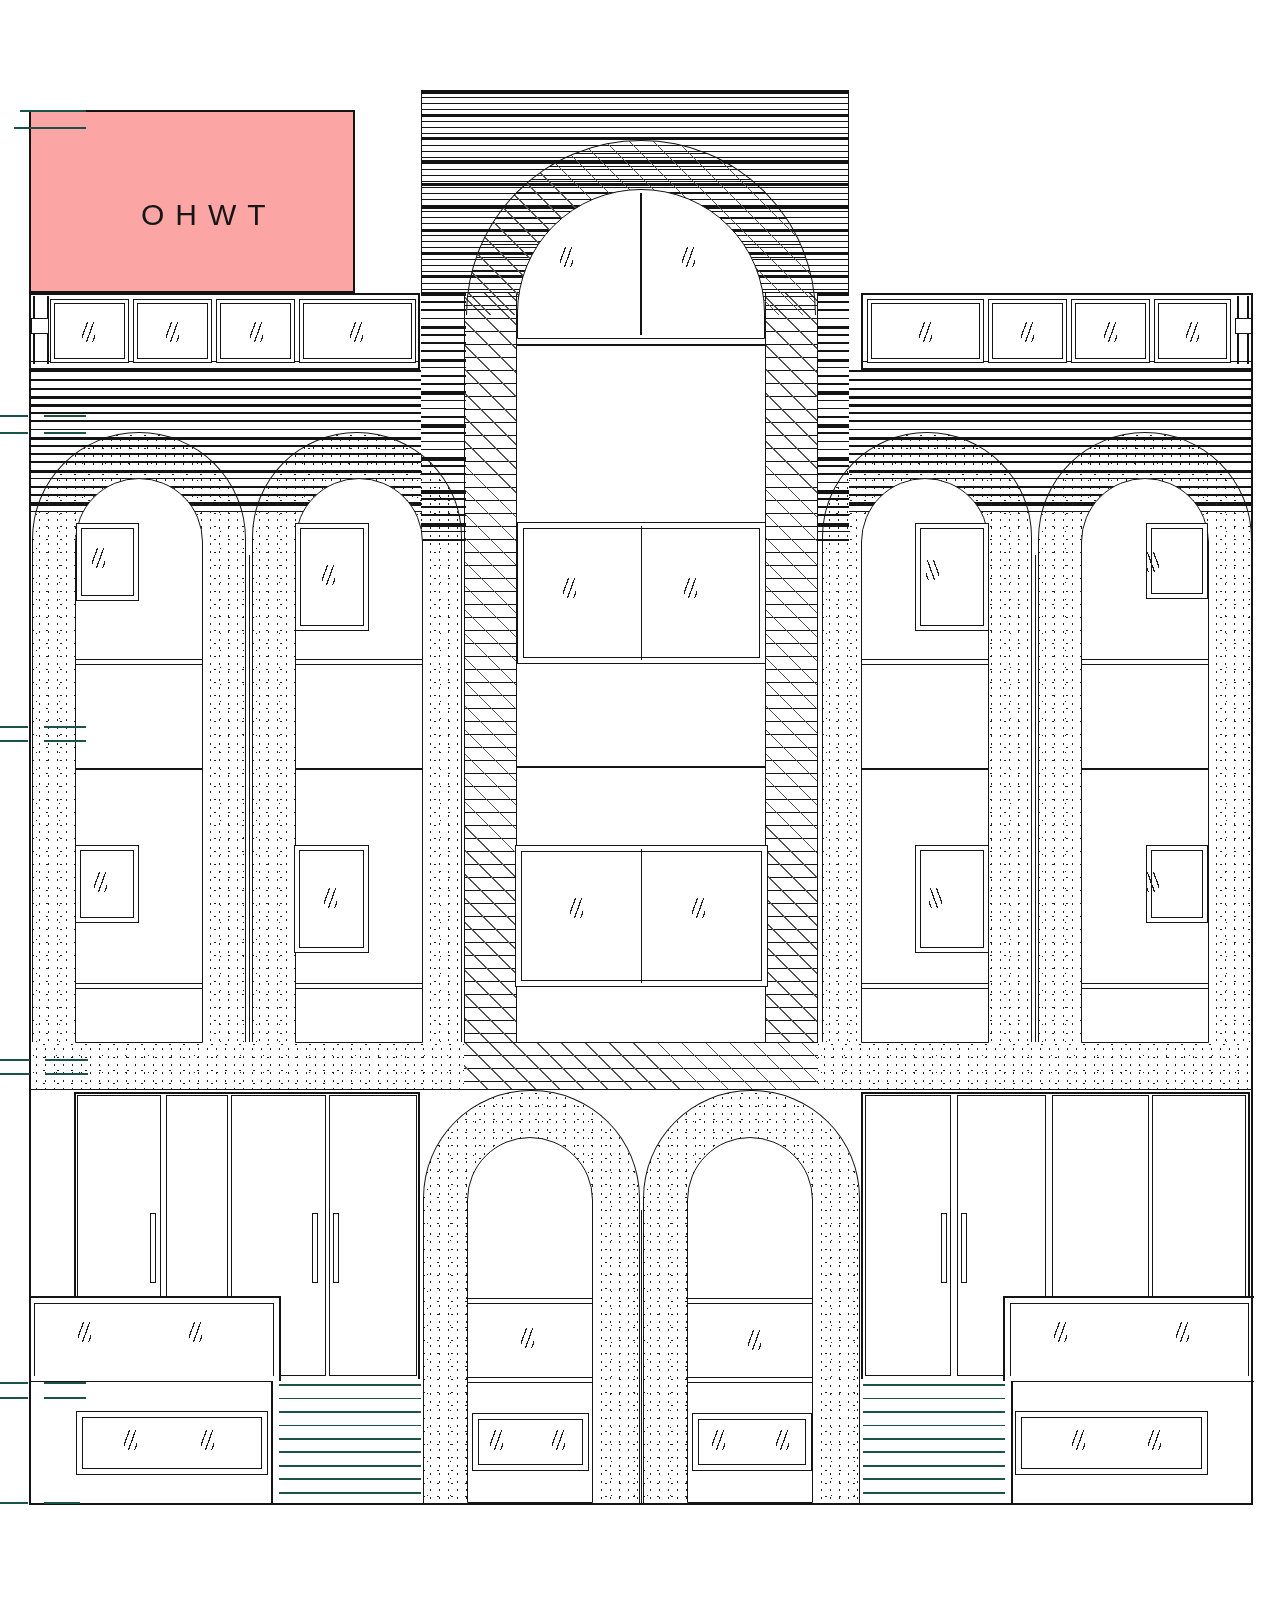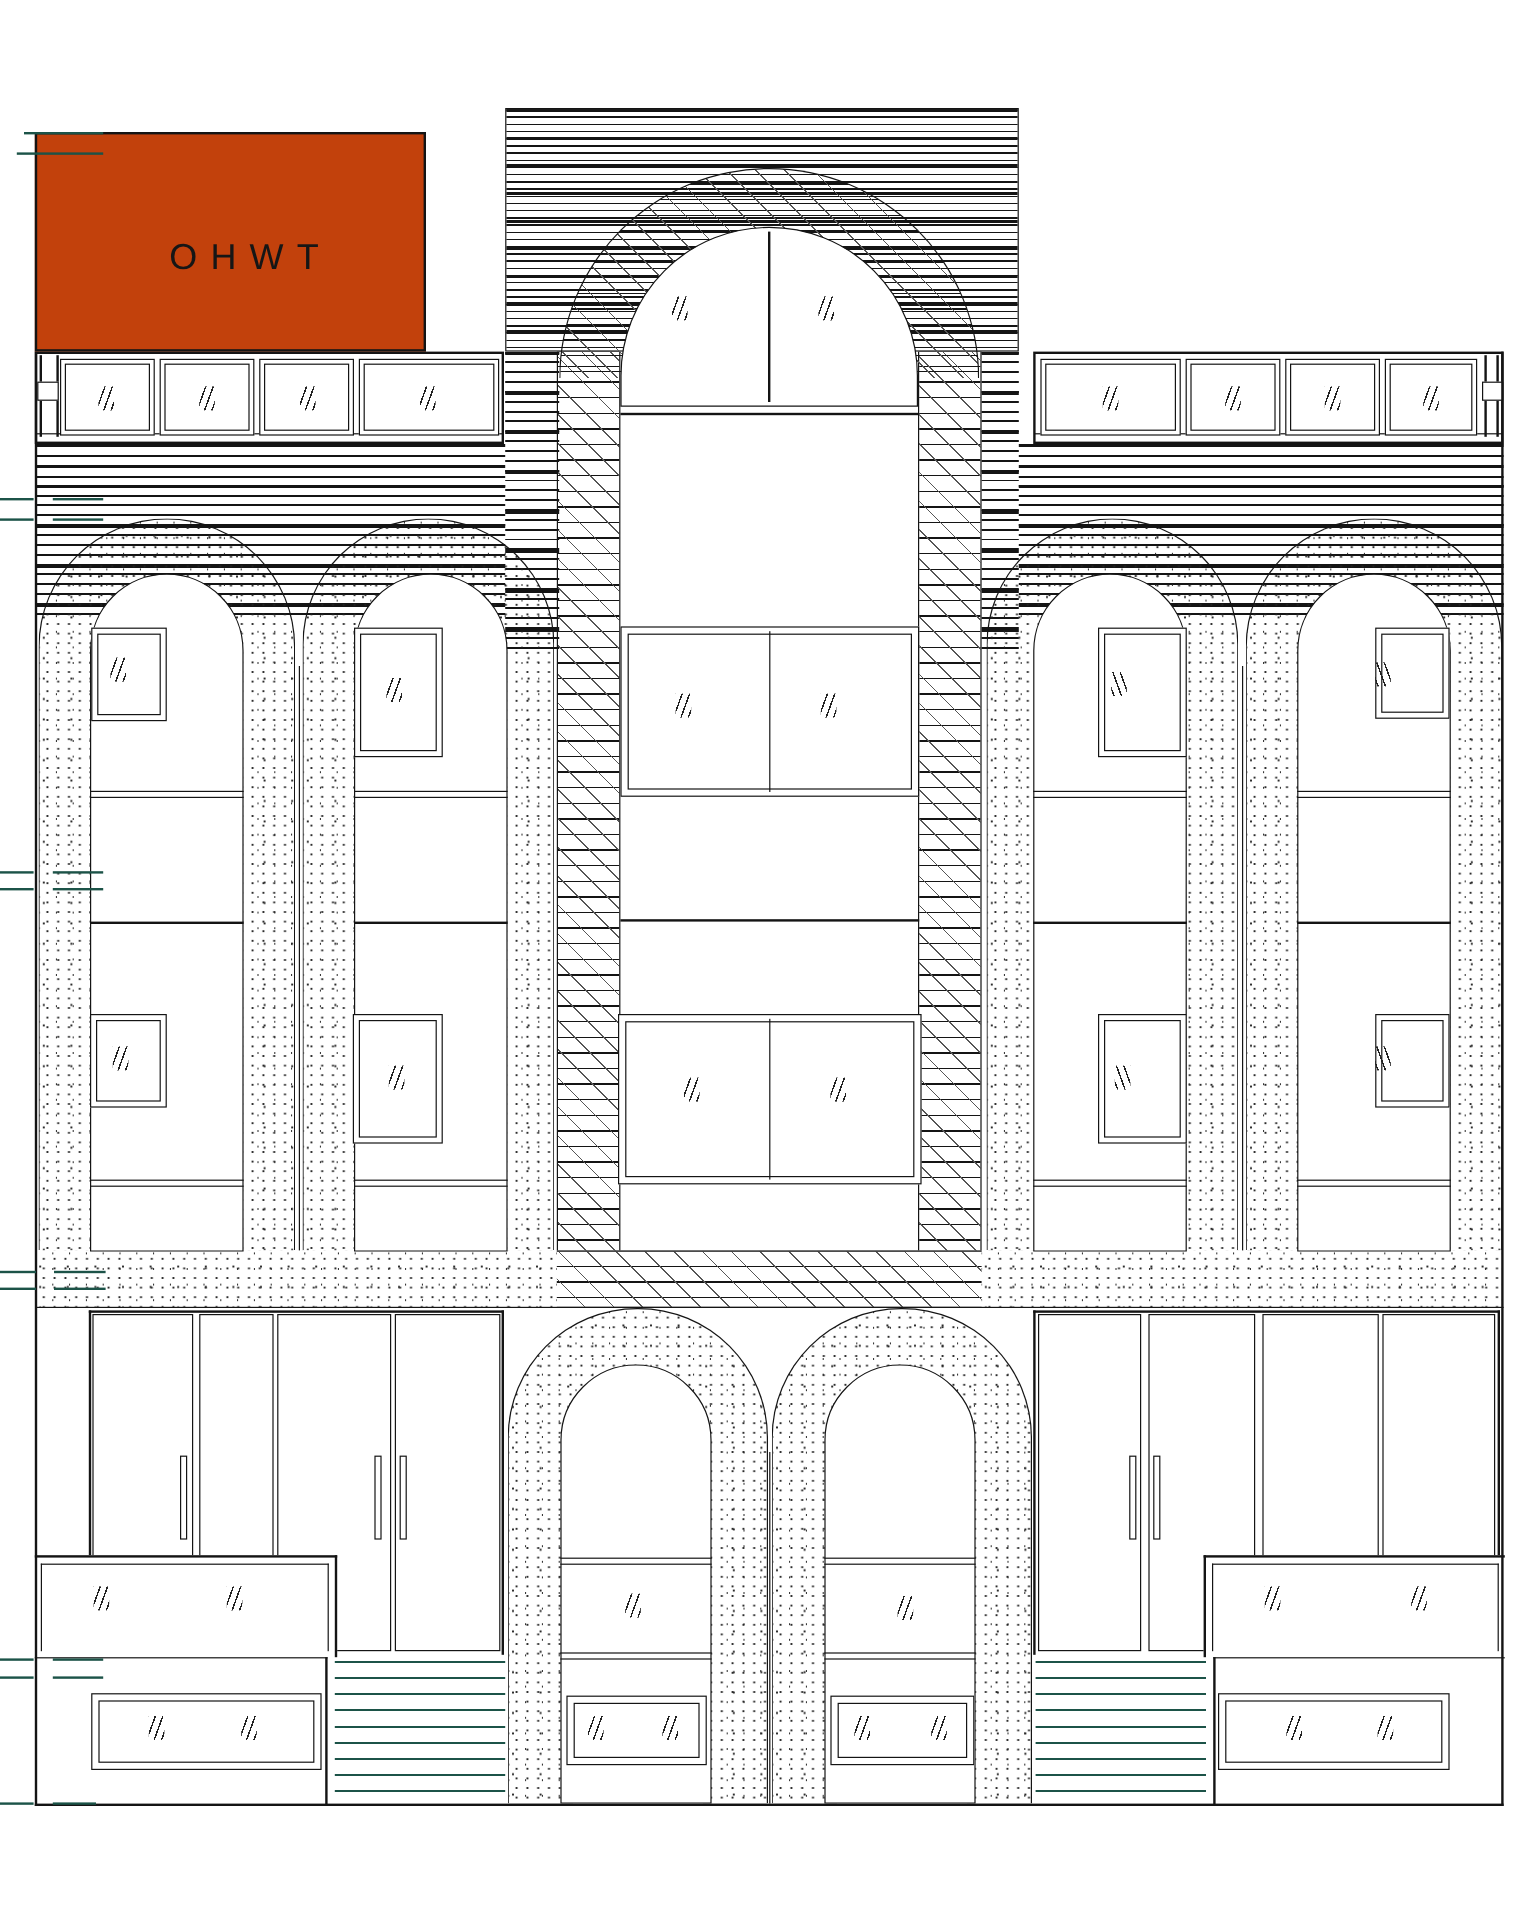--- a/index.html
+++ b/index.html
@@ -32,21 +32,21 @@
   .i3::after{inset:3px;}
   .i5::after{inset:5px;}
   .mull::before{content:"";position:absolute;left:calc(50% - .8px);top:3px;bottom:3px;width:1.6px;background:var(--line);z-index:2;}
   .leaf{border:1.6px solid var(--line);background:#fff;}
   .handle{width:6px;height:70px;border:1px solid var(--line);background:#fff;}
   .counter{background:#fff;}
   .counter::after{content:"";position:absolute;inset:5px;border:1px solid var(--line);border-bottom:none;}
   .gm{position:absolute;width:13px;height:20px;background:repeating-linear-gradient(110deg,transparent 0 4.6px,#222 4.6px 5.8px);}
   .gmb{background:repeating-linear-gradient(250deg,transparent 0 4.6px,#222 4.6px 5.8px);}
   .tick{position:absolute;height:1.8px;background:var(--tick);}
-  #titlebox{background:#c2410c;border:2px solid var(--line);}
+  #titlebox{background:#fca5a5;border:2px solid var(--line);}
   #titletext{position:absolute;left:110px;top:86px;font-size:30px;letter-spacing:11px;color:#161616;font-weight:500;}
 </style>
 </head>
 <body>
 
 <div id="canvas">
 
   <div class="abs thick" style="left:30px;top:370px;width:391px;height:34px;"></div>
   <div class="abs thick" style="left:849px;top:370px;width:404px;height:34px;"></div>
   <div class="abs siding" style="left:30px;top:404px;width:391px;height:113px;"></div>

